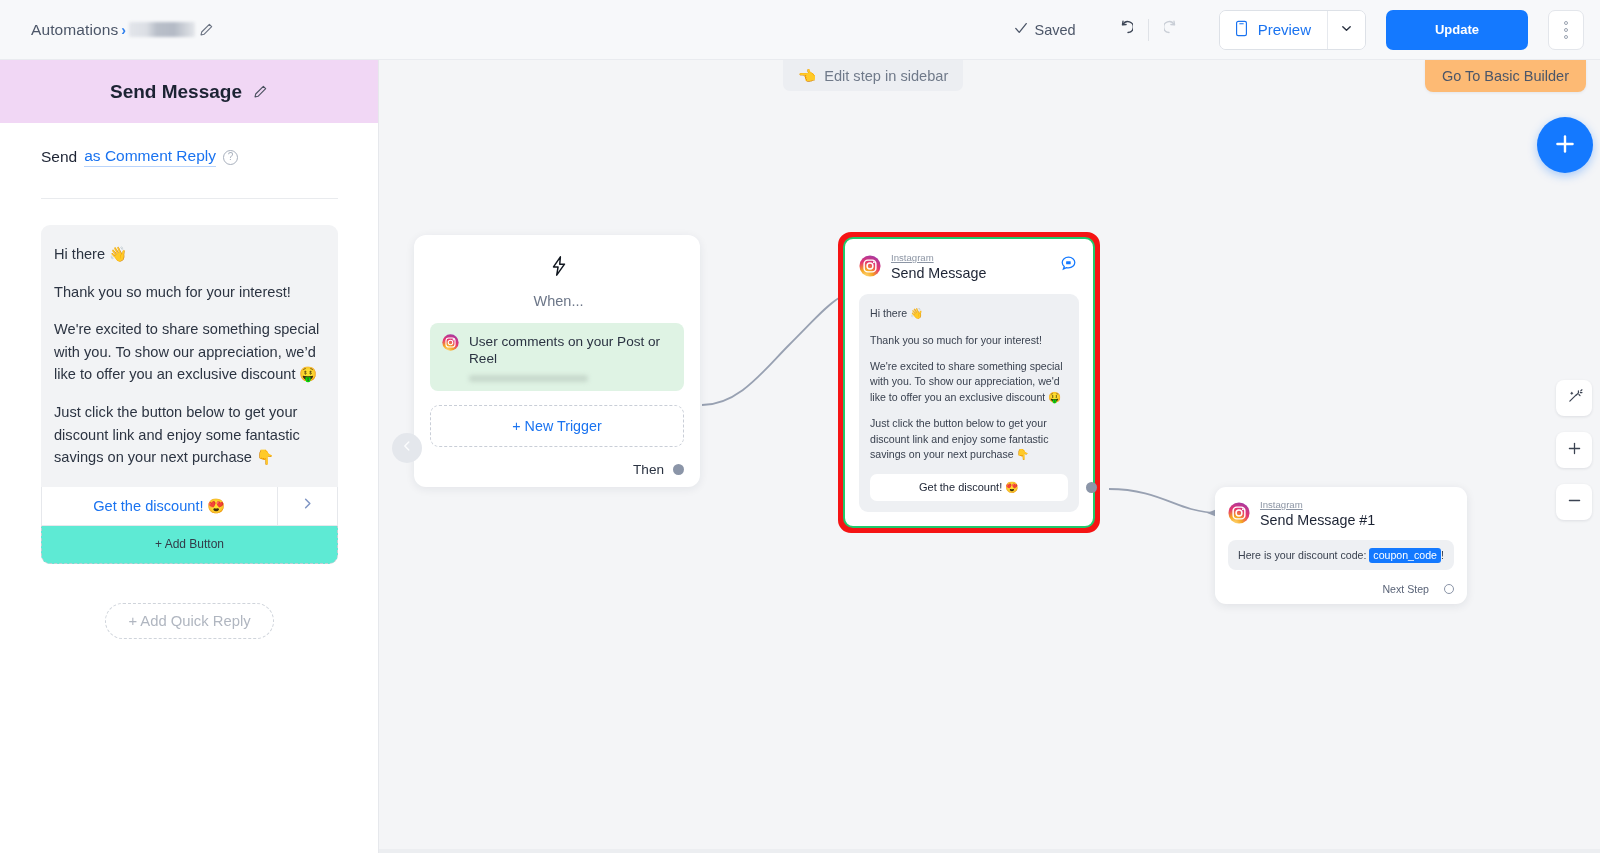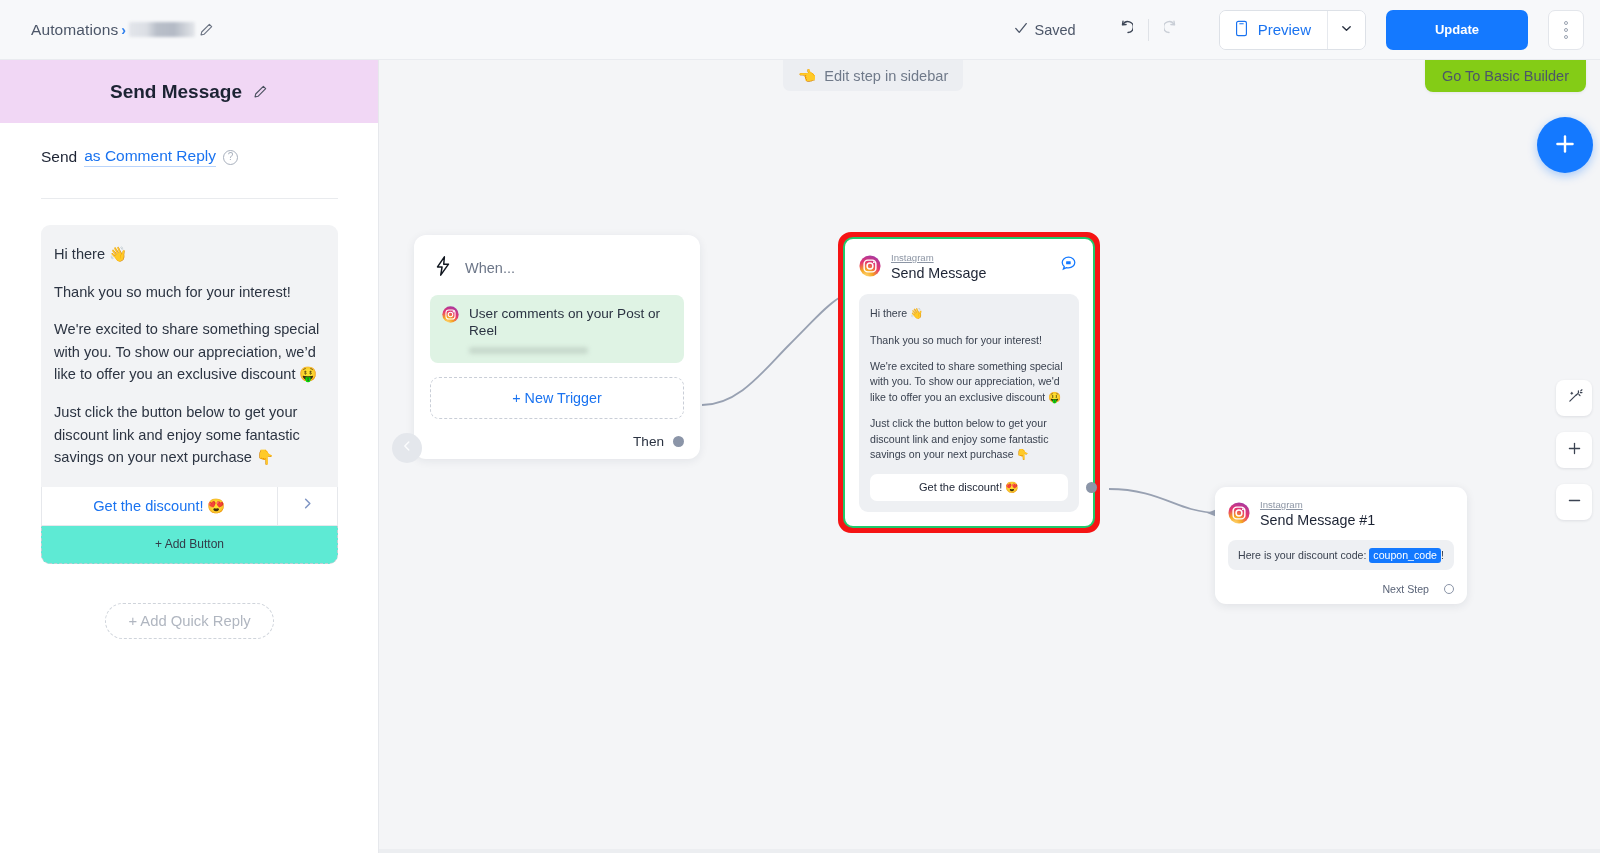--- a/index.html
+++ b/index.html
@@ -132,21 +132,21 @@
   .edges { position: absolute; inset: 0; width: 1221px; height: 793px; }
 
   .edit-hint {
     position: absolute; left: 404px; top: 0px; height: 31px;
     background: #eceef2; border-radius: 0 0 7px 7px;
     display: flex; align-items: center; gap: 8px; padding: 0 15px;
     font-size: 14.6px; color: #707a8a; cursor: pointer;
   }
   .basic-builder {
     position: absolute; right: 14px; top: 0; height: 32px;
-    background: #84cc16; border-radius: 0 0 8px 8px; padding: 0 17px;
+    background: #fdba74; border-radius: 0 0 8px 8px; padding: 0 17px;
     display: flex; align-items: center; font-size: 14.5px; color: #4c5668;
     cursor: pointer; box-shadow: 0 1px 3px rgba(20,30,50,.07);
   }
   .fab {
     position: absolute; right: 7px; top: 57px; width: 56px; height: 56px;
     border-radius: 50%; background: #1479ff; border: none; cursor: pointer;
     display: flex; align-items: center; justify-content: center;
     box-shadow: 0 3px 10px rgba(20,121,255,.35);
   }
   .fab svg { width: 26px; height: 26px; }
@@ -158,21 +158,21 @@
     box-shadow: 0 1px 3px rgba(20,30,50,.10); font-family: inherit;
   }
   .zc-btn svg { width: 17px; height: 17px; }
 
   
   .node-trigger {
     position: absolute; left: 35px; top: 175px; width: 286px;
     background: #fff; border-radius: 12px; box-shadow: 0 2px 10px rgba(25,35,60,.08);
     padding: 16px 16px 10px 16px;
   }
-  .trg-head { display: flex; align-items: center; gap: 12px; padding: 4px 0 14px 3px; }
+  .trg-head { display: flex; align-items: center; gap: 12px; padding: 4px 0 14px 3px; flex-direction: column; }
   .trg-when { font-size: 14.5px; color: #6c7688; }
   .trg-item {
     background: #dff3e4; border-radius: 8px; padding: 11px 12px 9px 12px;
     display: flex; align-items: flex-start; gap: 10px;
   }
   .trg-item-text { font-size: 13.6px; color: #2b3342; line-height: 1.25; }
   .trg-blur {
     margin-top: 7px; width: 119px; height: 7px; border-radius: 3px;
     background: #c7d9cc; filter: blur(2.2px);
   }

